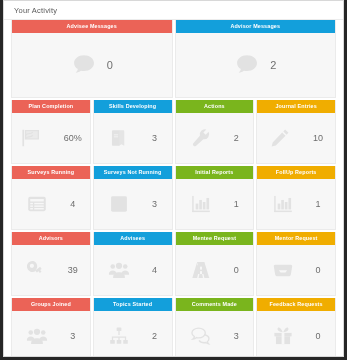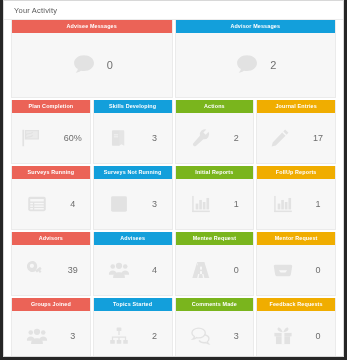--- a/index.html
+++ b/index.html
@@ -131,21 +131,21 @@
             </div>
           </div>
           <div class="cell">
             <div class="cell-head c-orange">Journal Entries</div>
             <div class="cell-body">
               <span class="ico">
                 <svg width="22" height="22" viewBox="0 0 24 24">
                   <path fill="#e2e2e2" d="M17.6 2.8l3.6 3.6-2 2-3.6-3.6zM14.4 6l3.6 3.6L7.4 20.2 2.9 21.3l1.1-4.5z"></path>
                 </svg>
               </span>
-              <span class="val">17</span>
+              <span class="val">10</span>
             </div>
           </div>
         </div>
         <div class="row">
           <div class="cell">
             <div class="cell-head c-red">Surveys Running</div>
             <div class="cell-body">
               <span class="ico">
                 <svg width="22" height="22" viewBox="0 0 24 24">
                   <rect x="2.4" y="4.2" width="19.2" height="15.6" rx="2" fill="#e2e2e2"></rect>

